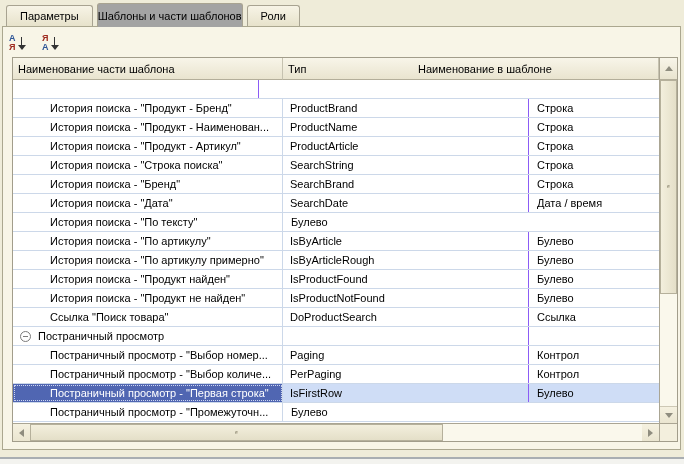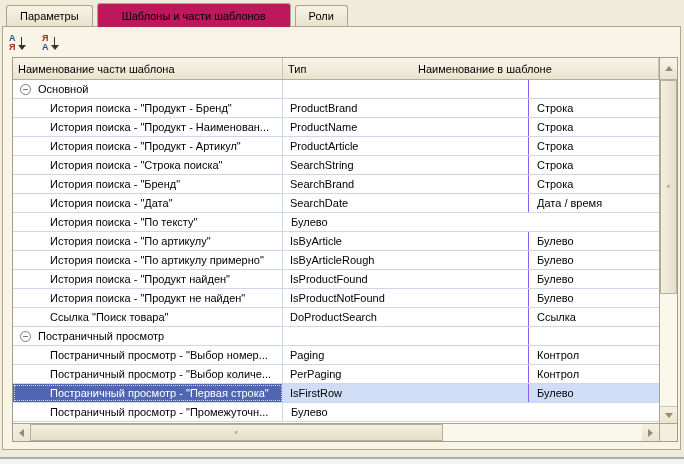--- a/index.html
+++ b/index.html
@@ -17,22 +17,22 @@
   
   .tabstrip { position:absolute; left:6px; top:3px; height:24px; display:flex; align-items:flex-end; gap:4px; z-index:3; }
   .tab {
     box-sizing:border-box; height:21px; margin-bottom:1px; padding:0 13px;
     display:flex; align-items:center;
     background:linear-gradient(#f7f4e6,#e7e2cb);
     border:1px solid #a8a391; border-bottom:none; border-radius:3px 3px 0 0;
     white-space:nowrap; cursor:default;
   }
   .tab.active {
-    height:24px; margin-bottom:0; padding:0 24px;
-    background:#be185d; position:relative; z-index:4;
+    height:24px; margin-bottom:0; padding:0 0;
+    background:#a3a3a3; position:relative; z-index:4;
   }
   
   .toolbar { position:absolute; left:9px; top:32px; display:flex; gap:9px; z-index:2; }
   .sort-btn { width:24px; height:21px; display:flex; align-items:center; background:transparent; border:none; padding:0; }
   .letters { display:flex; flex-direction:column; font-size:9px; font-weight:bold; line-height:9px; }
   .letter-blue { color:#2e5597; }
   .letter-red  { color:#9e2a1f; }
   .dn-arrow { width:8px; height:16px; position:relative; margin-left:2px; }
   .dn-arrow::before { content:""; position:absolute; left:3px; top:2px; width:1px; height:9px; background:#333; }
   .dn-arrow::after  { content:""; position:absolute; left:0; top:10px; border-left:4px solid transparent; border-right:4px solid transparent; border-top:5px solid #333; }
@@ -147,24 +147,20 @@
   <div class="table-frame">
     <div class="main-area">
       <div class="grid-col">
         <div class="header-row">
           <div class="hcell h1">Наименование части шаблона</div>
           <div class="hcell h3">Тип</div>
           <div class="hcell h2">Наименование в шаблоне</div>
         </div>
         <div class="rows">
             <div class="row">
-              <div class="cell c1 group">
-                <span class="expander"></span>
-                <span>Основной</span>
-              </div>
               <div class="cell c2"></div>
               <div class="cell c3"></div>
             </div>
             <div class="row">
               <div class="cell c1 item">
                 <span>История поиска - "Продукт - Бренд"</span>
               </div>
               <div class="cell c2">ProductBrand</div>
               <div class="cell c3">Строка</div>
             </div>

